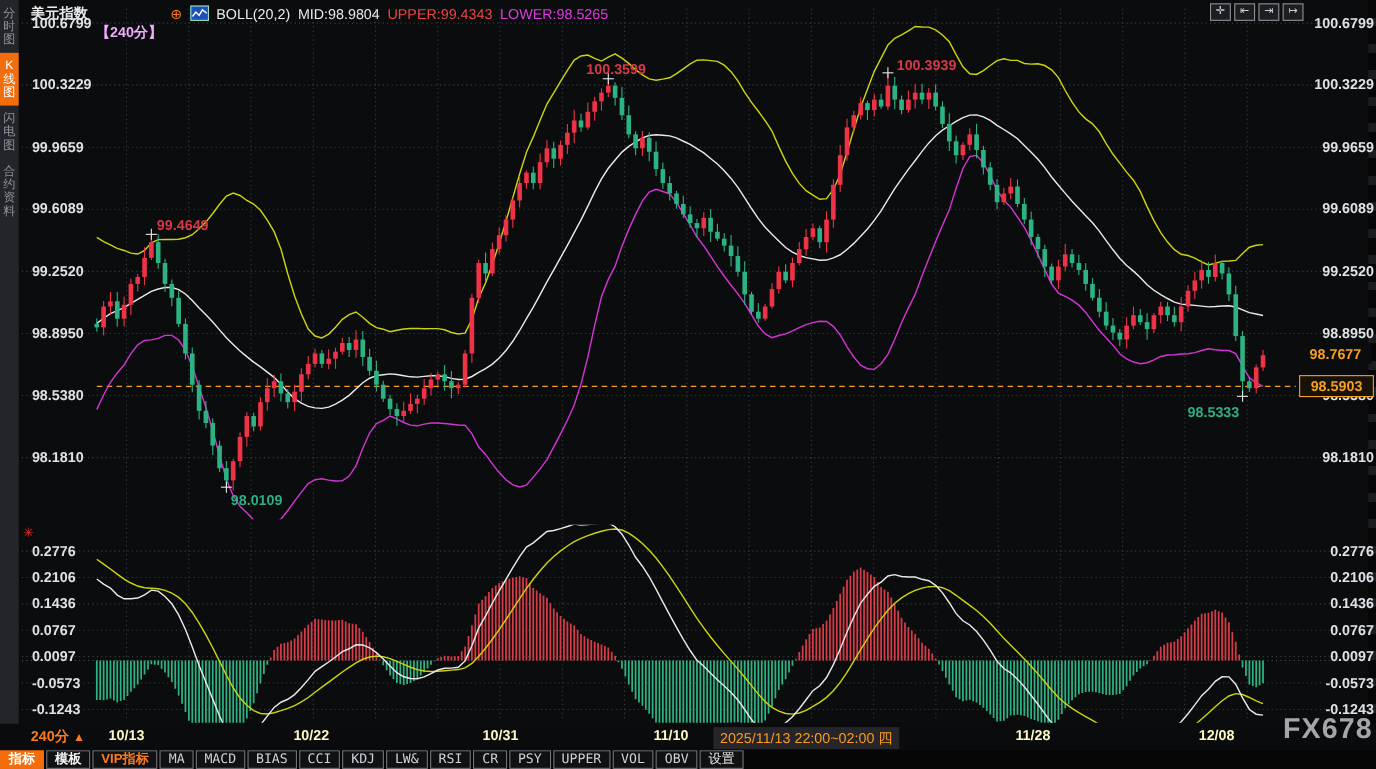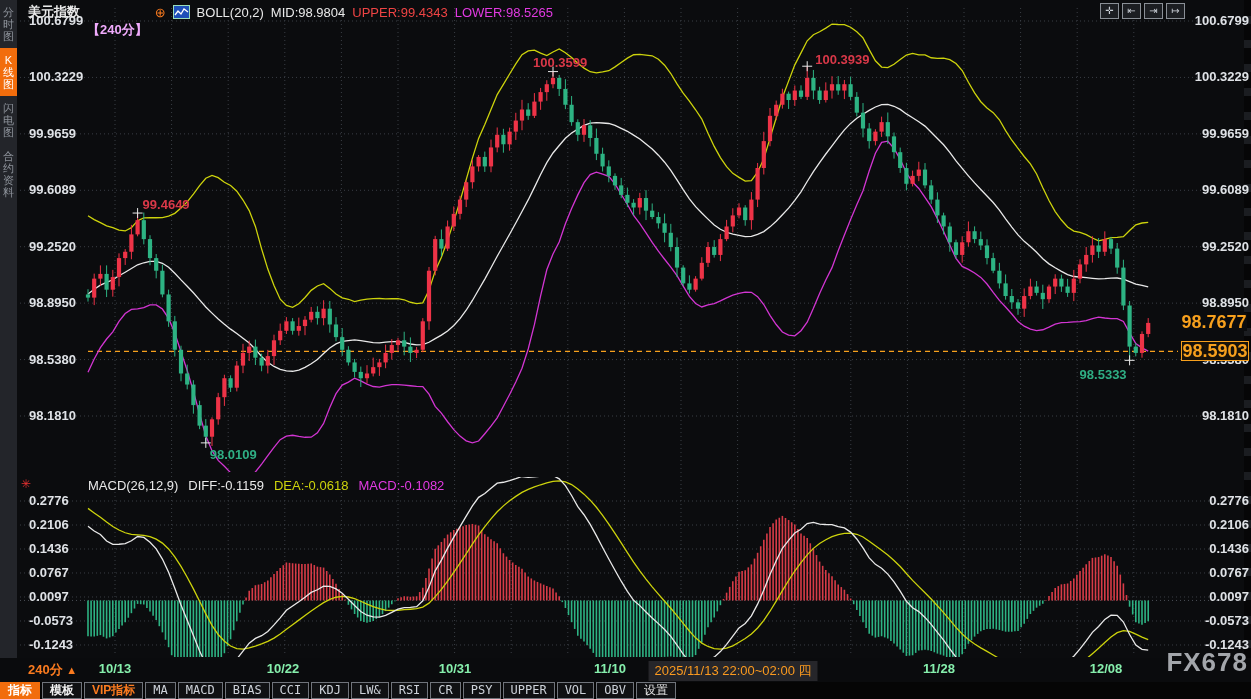--- a/index.html
+++ b/index.html
@@ -24,33 +24,33 @@
   #top-icons{position:absolute;right:66px;top:3px;display:flex;gap:3px;z-index:5;}
   .t-ico{width:17px;height:14px;border:1px solid #8a8f96;background:#1c1e22;color:#c9ced5;
          font-size:10px;line-height:13px;text-align:center;cursor:pointer;}
   
   .ylab{position:absolute;font-size:13px;font-weight:600;color:#dfe2e6;width:66px;z-index:4;}
   .ylab.left{left:29px;text-align:left;}
   .ylab.right{left:1183px;text-align:right;}
   
   .ext-label{position:absolute;font-size:13px;font-weight:700;z-index:4;white-space:nowrap;}
   .ptag{position:absolute;left:1181px;width:66px;height:18px;line-height:18px;text-align:center;
-        font-size:18px;font-weight:700;color:#f7a01d;z-index:6;background:#0b0c0e;}
+        font-size:13px;font-weight:700;color:#f7a01d;z-index:6;background:#0b0c0e;}
   .ptag.boxed{border:1px solid #f7a01d;background:#17120a;}
   
   #macdbar{position:absolute;left:88px;top:478px;display:flex;gap:10px;font-size:13px;white-space:nowrap;z-index:5;}
   .m-title,.m-diff{color:#e9e9e9;}
   .m-dea{color:#cdd30c;}
   .m-macd{color:#e23ae2;}
   #macd-star{position:absolute;left:21px;top:477px;color:#e03030;font-size:12px;z-index:5;}
   
   #xaxis{position:absolute;left:0;top:658px;width:1251px;height:24px;background:#0a0b0d;z-index:3;}
   #period-tab{position:absolute;left:28px;top:3px;color:#fb7b1f;font-size:13px;font-weight:700;cursor:pointer;}
   #period-tab .arr{font-size:11px;}
-  .xdate{position:absolute;top:3px;transform:translateX(-50%);color:#86efac;font-size:13px;font-weight:700;white-space:nowrap;}
+  .xdate{position:absolute;top:3px;transform:translateX(-50%);color:#fef9c3;font-size:13px;font-weight:700;white-space:nowrap;}
   .xdate.hl{color:#fb9a1f;background:#26262a;padding:1px 6px;font-weight:400;}
   
   #toolbar{position:absolute;left:0px;top:682px;width:1251px;height:17px;background:#050505;display:flex;
            align-items:stretch;box-sizing:border-box;gap:2px;}
   .tbtn{border:1px solid #70747b;background:#101113;color:#cdd2d9;font-size:12px;line-height:14px;
         padding:0 7px;cursor:pointer;font-family:"DejaVu Sans Mono",monospace;white-space:nowrap;}
   .tbtn.active{background:#f26d0c;color:#fff;border-color:#f26d0c;font-family:"Liberation Sans",sans-serif;font-weight:700;}
   .tbtn.zh{font-family:"Liberation Sans",sans-serif;color:#f2f2f2;font-weight:700;}
   .tbtn.vip{font-family:"Liberation Sans",sans-serif;color:#fb7b1f;font-weight:700;}
   .tbtn.set{font-family:"Liberation Sans",sans-serif;color:#e6e6e6;}
@@ -861,26 +861,20 @@
       <line x1="548" y1="71.58240000000117" x2="558" y2="71.58240000000117" stroke="#e9e9e9" stroke-width="1"></line>
       <line x1="553" y1="66.58240000000117" x2="553" y2="76.58240000000117" stroke="#e9e9e9" stroke-width="1"></line>
       <line x1="802.2" y1="66.2080200000002" x2="812.2" y2="66.2080200000002" stroke="#e9e9e9" stroke-width="1"></line>
       <line x1="807.2" y1="61.208020000000204" x2="807.2" y2="71.2080200000002" stroke="#e9e9e9" stroke-width="1"></line>
       <line x1="1124.6000000000001" y1="360.313062000001" x2="1134.6000000000001" y2="360.313062000001" stroke="#e9e9e9" stroke-width="1"></line>
       <line x1="1129.6000000000001" y1="355.313062000001" x2="1129.6000000000001" y2="365.313062000001" stroke="#e9e9e9" stroke-width="1"></line>
     </svg>
   <div id="edge-strip"></div>
 
   <div id="macd-star">✳</div>
-  <div id="macdbar">
-    <span class="m-title">MACD(26,12,9)</span>
-    <span class="m-diff">DIFF:-0.1159</span>
-    <span class="m-dea">DEA:-0.0618</span>
-    <span class="m-macd">MACD:-0.1082</span>
-  </div>
 
   <div id="labels">
       <div class="ylab left" style="left: 29px; top: 13px;">100.6799</div>
       <div class="ylab right" style="left: 1183px; top: 13px;">100.6799</div>
       <div class="ylab left" style="left: 29px; top: 69.431px;">100.3229</div>
       <div class="ylab right" style="left: 1183px; top: 69.431px;">100.3229</div>
       <div class="ylab left" style="left: 29px; top: 125.862px;">99.9659</div>
       <div class="ylab right" style="left: 1183px; top: 125.862px;">99.9659</div>
       <div class="ylab left" style="left: 29px; top: 182.293px;">99.6089</div>
       <div class="ylab right" style="left: 1183px; top: 182.293px;">99.6089</div>

